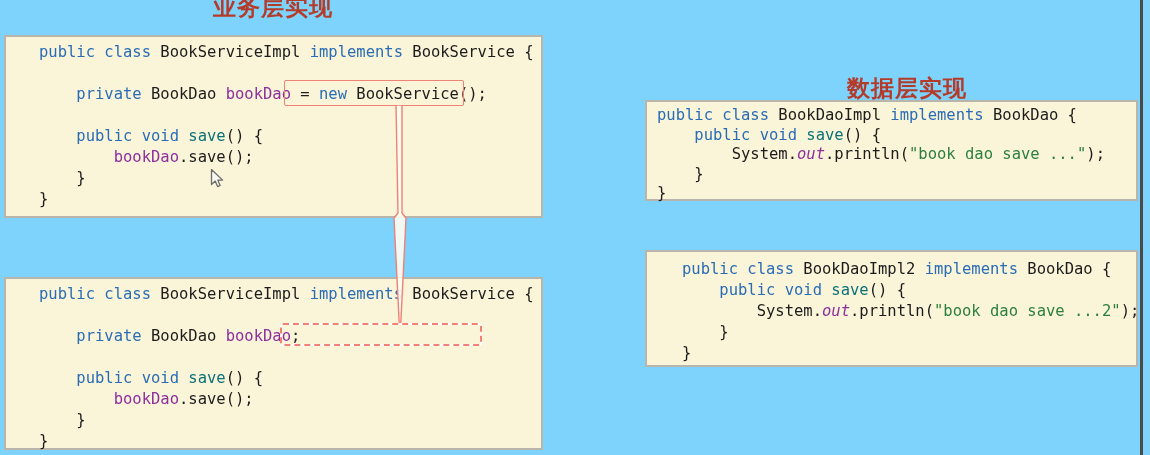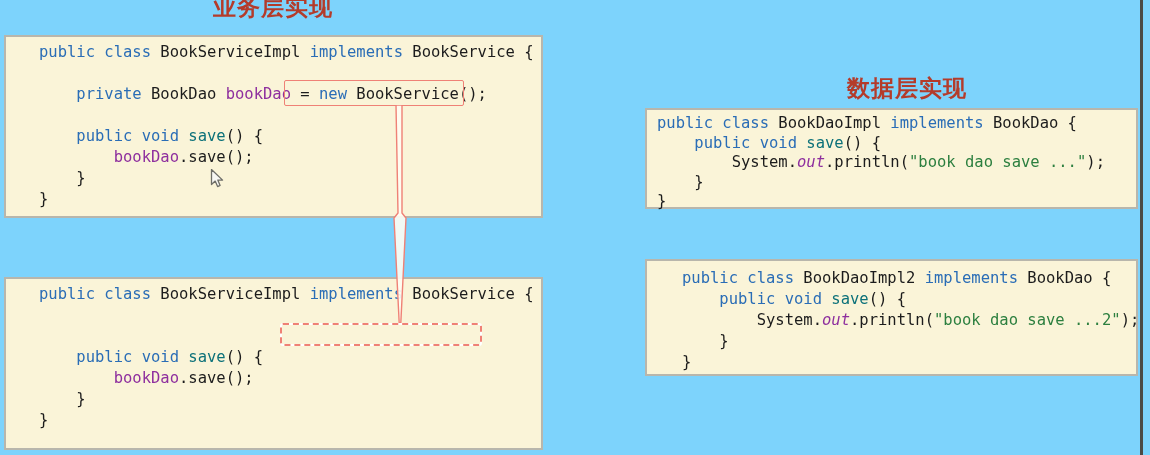--- a/index.html
+++ b/index.html
@@ -57,36 +57,37 @@
       <div class="code-line">&nbsp;</div>
       <div class="code-line"><span class="tok-pl">    </span><span class="tok-kw">public void </span><span class="tok-mth">save</span><span class="tok-pl">() {</span></div>
       <div class="code-line"><span class="tok-pl">        </span><span class="tok-fld">bookDao</span><span class="tok-pl">.save();</span></div>
       <div class="code-line"><span class="tok-pl">    }</span></div>
       <div class="code-line"><span class="tok-pl">}</span></div>
     </div>
 
   <div class="code-box lh21" style="left:4px;top:277px;width:539px;height:173px;padding:5px 6px 0 8px;">
       <div class="code-line"><span class="tok-kw">public class </span><span class="tok-pl">BookServiceImpl </span><span class="tok-kw">implements </span><span class="tok-pl">BookService {</span></div>
       <div class="code-line">&nbsp;</div>
+      <div class="code-line"><span class="tok-pl">    </span><span class="tok-kw">private </span><span class="tok-pl">BookDao </span><span class="tok-fld">bookDao</span><span class="tok-pl">;</span></div>
       <div class="code-line">&nbsp;</div>
       <div class="code-line"><span class="tok-pl">    </span><span class="tok-kw">public void </span><span class="tok-mth">save</span><span class="tok-pl">() {</span></div>
       <div class="code-line"><span class="tok-pl">        </span><span class="tok-fld">bookDao</span><span class="tok-pl">.save();</span></div>
       <div class="code-line"><span class="tok-pl">    }</span></div>
       <div class="code-line"><span class="tok-pl">}</span></div>
     </div>
 
-  <div class="code-box lh19" style="left:645px;top:108px;width:493px;height:101px;padding:4px 6px 4px 10px;">
+  <div class="code-box lh19" style="left:645px;top:100px;width:493px;height:101px;padding:4px 6px 4px 10px;">
       <div class="code-line"><span class="tok-kw">public class </span><span class="tok-pl">BookDaoImpl </span><span class="tok-kw">implements </span><span class="tok-pl">BookDao {</span></div>
       <div class="code-line"><span class="tok-pl">    </span><span class="tok-kw">public void </span><span class="tok-mth">save</span><span class="tok-pl">() {</span></div>
       <div class="code-line"><span class="tok-pl">        System.</span><span class="tok-out">out</span><span class="tok-pl">.println(</span><span class="tok-str">"book dao save ..."</span><span class="tok-pl">);</span></div>
       <div class="code-line"><span class="tok-pl">    }</span></div>
       <div class="code-line"><span class="tok-pl">}</span></div>
     </div>
 
-  <div class="code-box lh21" style="left:645px;top:259px;width:493px;height:117px;padding:7px 6px 0 10px;">
+  <div class="code-box lh21" style="left:645px;top:250px;width:493px;height:117px;padding:7px 6px 0 10px;">
       <div class="code-line"><span class="tok-kw">public class </span><span class="tok-pl">BookDaoImpl2 </span><span class="tok-kw">implements </span><span class="tok-pl">BookDao {</span></div>
       <div class="code-line"><span class="tok-pl">    </span><span class="tok-kw">public void </span><span class="tok-mth">save</span><span class="tok-pl">() {</span></div>
       <div class="code-line"><span class="tok-pl">        System.</span><span class="tok-out">out</span><span class="tok-pl">.println(</span><span class="tok-str">"book dao save ...2"</span><span class="tok-pl">);</span></div>
       <div class="code-line"><span class="tok-pl">    }</span></div>
       <div class="code-line"><span class="tok-pl">}</span></div>
     </div>
 
   <div class="highlight-rect" style="left:284px;top:80px;width:180px;height:26px;"></div>
 
   <svg class="arrow-svg" style="left:390px;top:105px;" width="20" height="219" viewBox="0 0 20 219">

